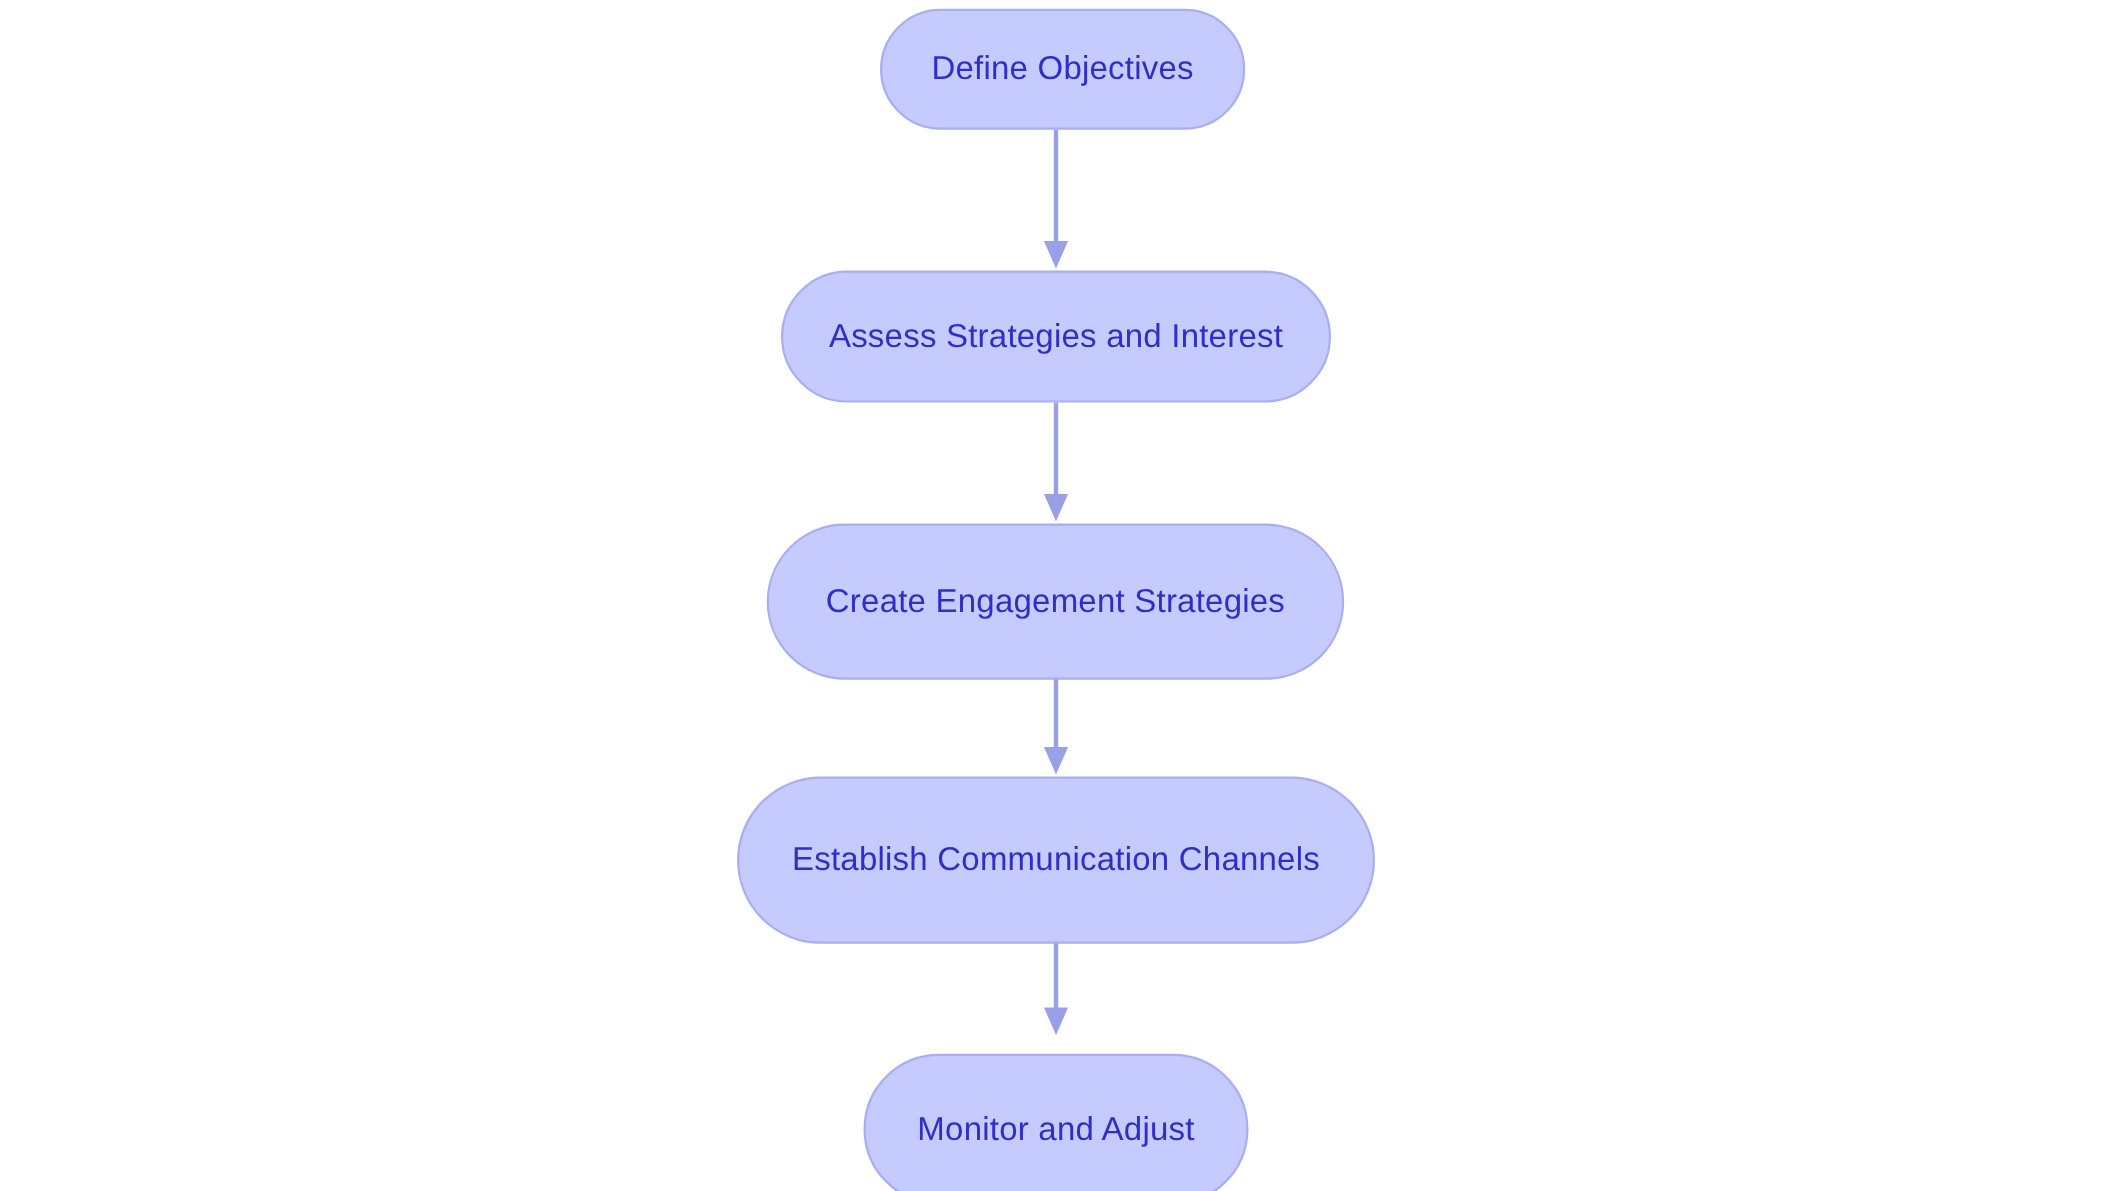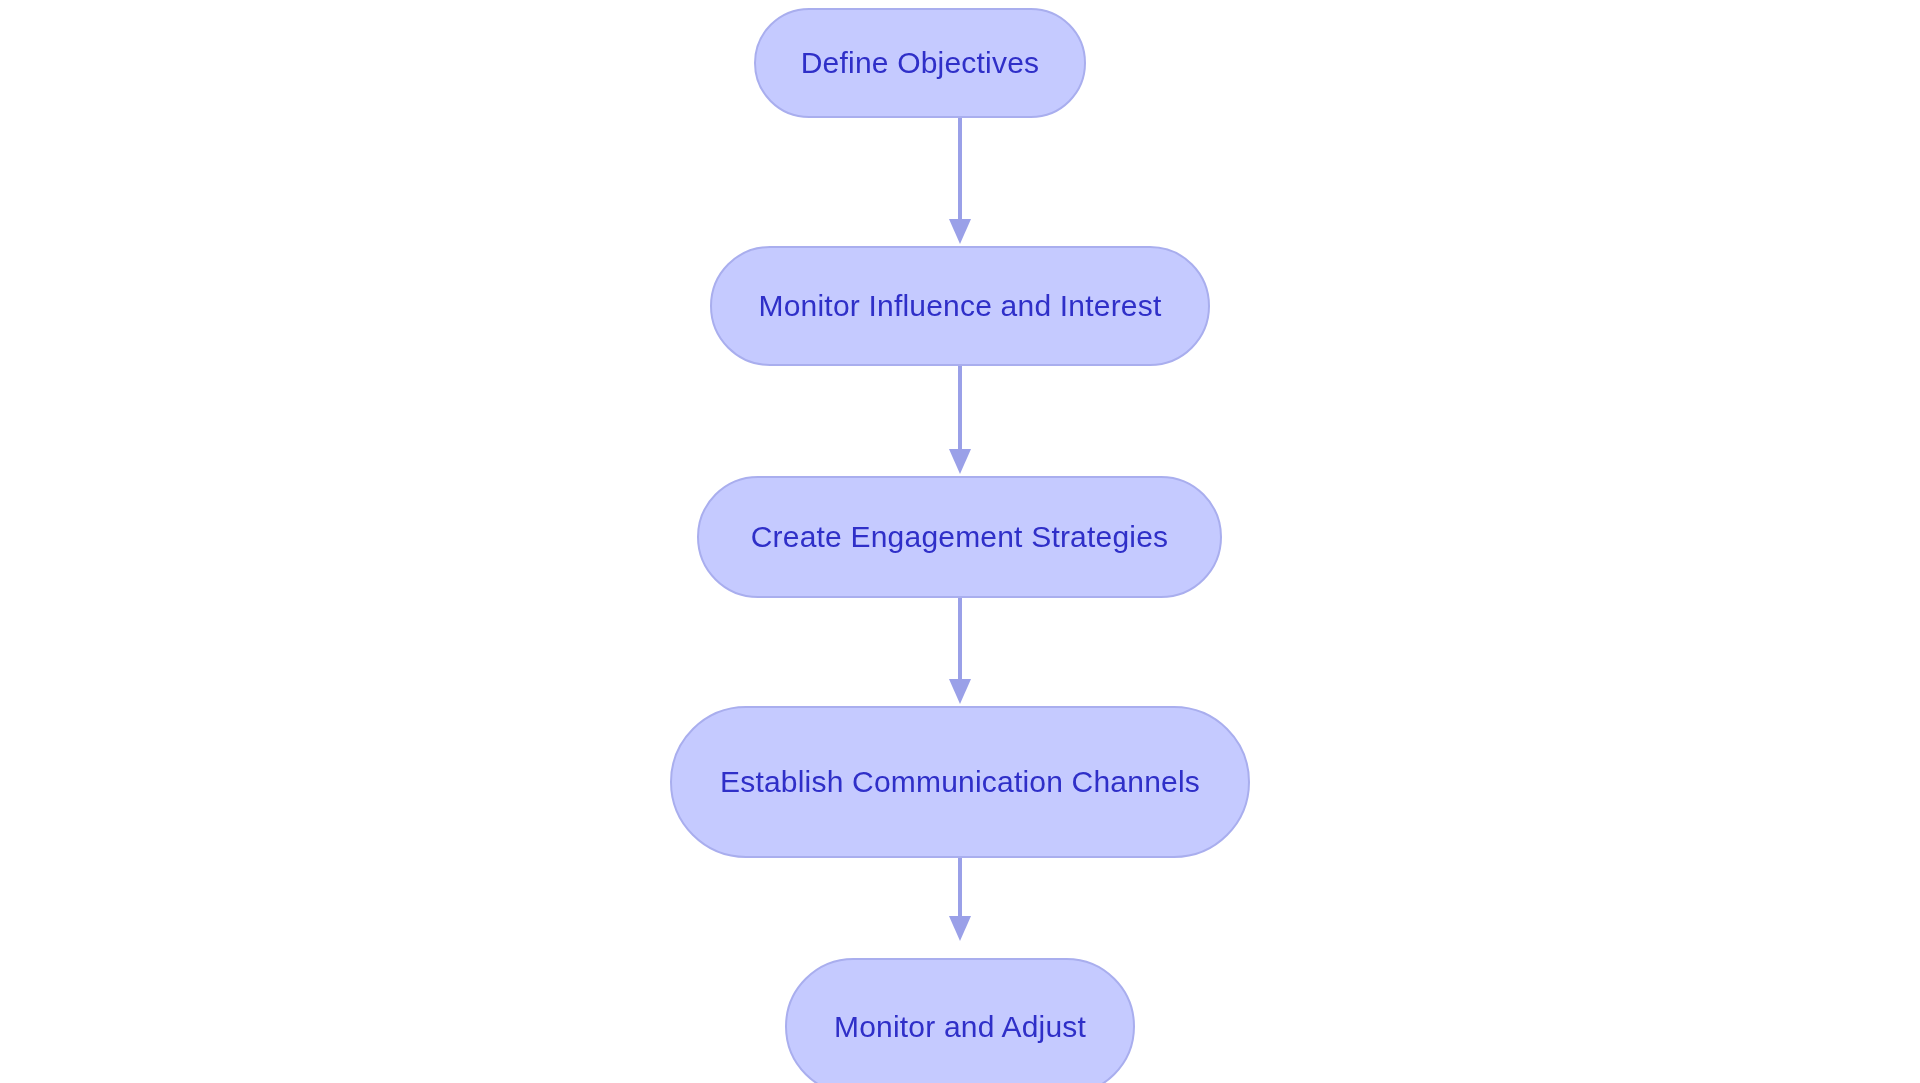--- a/index.html
+++ b/index.html
@@ -86,29 +86,29 @@
       </svg>
     </div>
 
     <div class="connector" style="left:940px; top:830px; width:40px; height:115px;">
       <svg width="40" height="115" viewBox="0 0 40 115" xmlns="http://www.w3.org/2000/svg">
         <line x1="20" y1="0" x2="20" y2="89" stroke="#9aa0e8" stroke-width="4"></line>
         <polygon points="9,86 31,86 20,111" fill="#9aa0e8"></polygon>
       </svg>
     </div>
 
-    <div class="node" style="left:754px; top:8px; width:332px; height:110px;">
+    <div class="node" style="left:800px; top:8px; width:332px; height:110px;">
       <span class="node-label">Define Objectives</span>
     </div>
 
     <div class="node" style="left:710px; top:246px; width:500px; height:120px;">
-      <span class="node-label">Monitor Influence and Interest</span>
+      <span class="node-label">Assess Strategies and Interest</span>
     </div>
 
-    <div class="node" style="left:697px; top:476px; width:525px; height:122px;">
+    <div class="node" style="left:697px; top:476px; width:525px; height:142px;">
       <span class="node-label">Create Engagement Strategies</span>
     </div>
 
     <div class="node" style="left:670px; top:706px; width:580px; height:152px;">
       <span class="node-label">Establish Communication Channels</span>
     </div>
 
     <div class="node" style="left:785px; top:943px; width:350px; height:137px;margin-top:15px;">
       <span class="node-label">Monitor and Adjust</span>
     </div>

